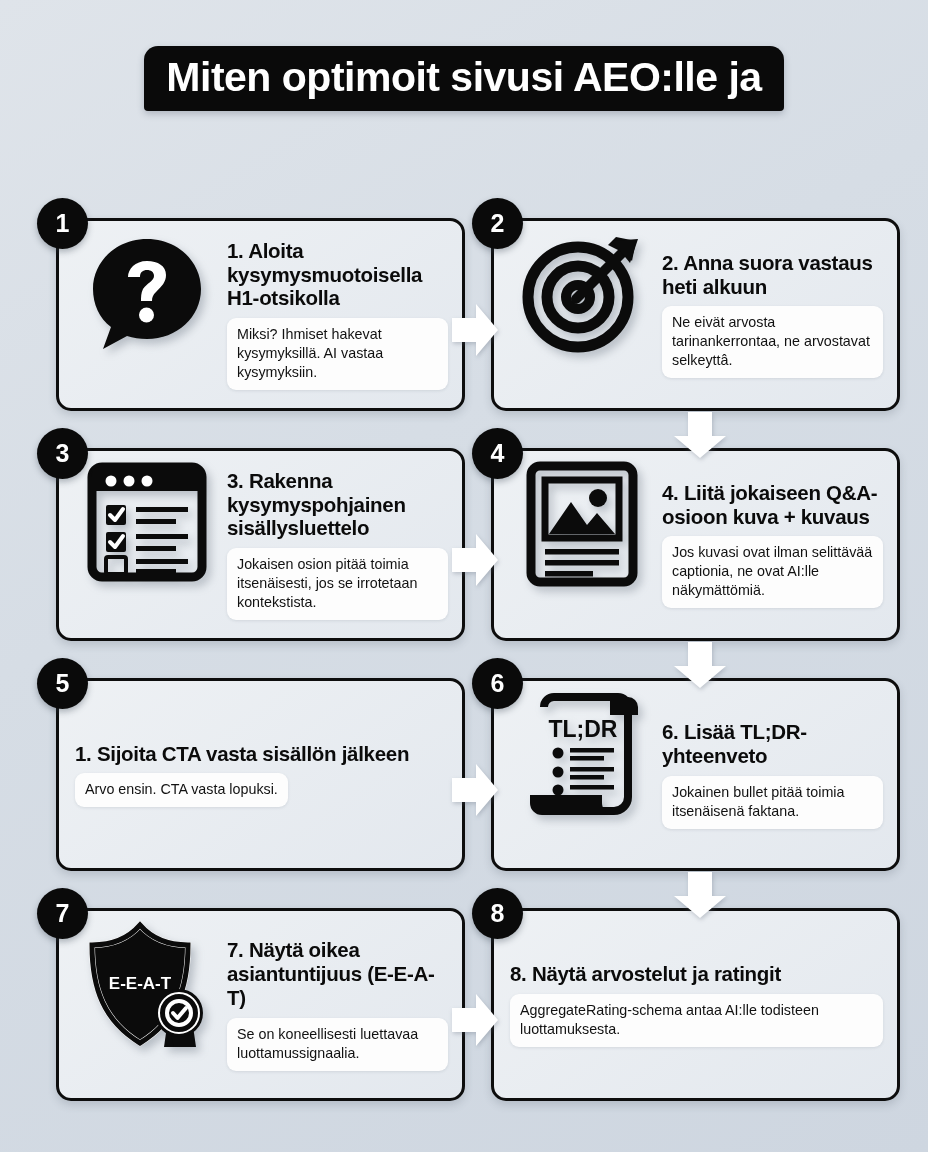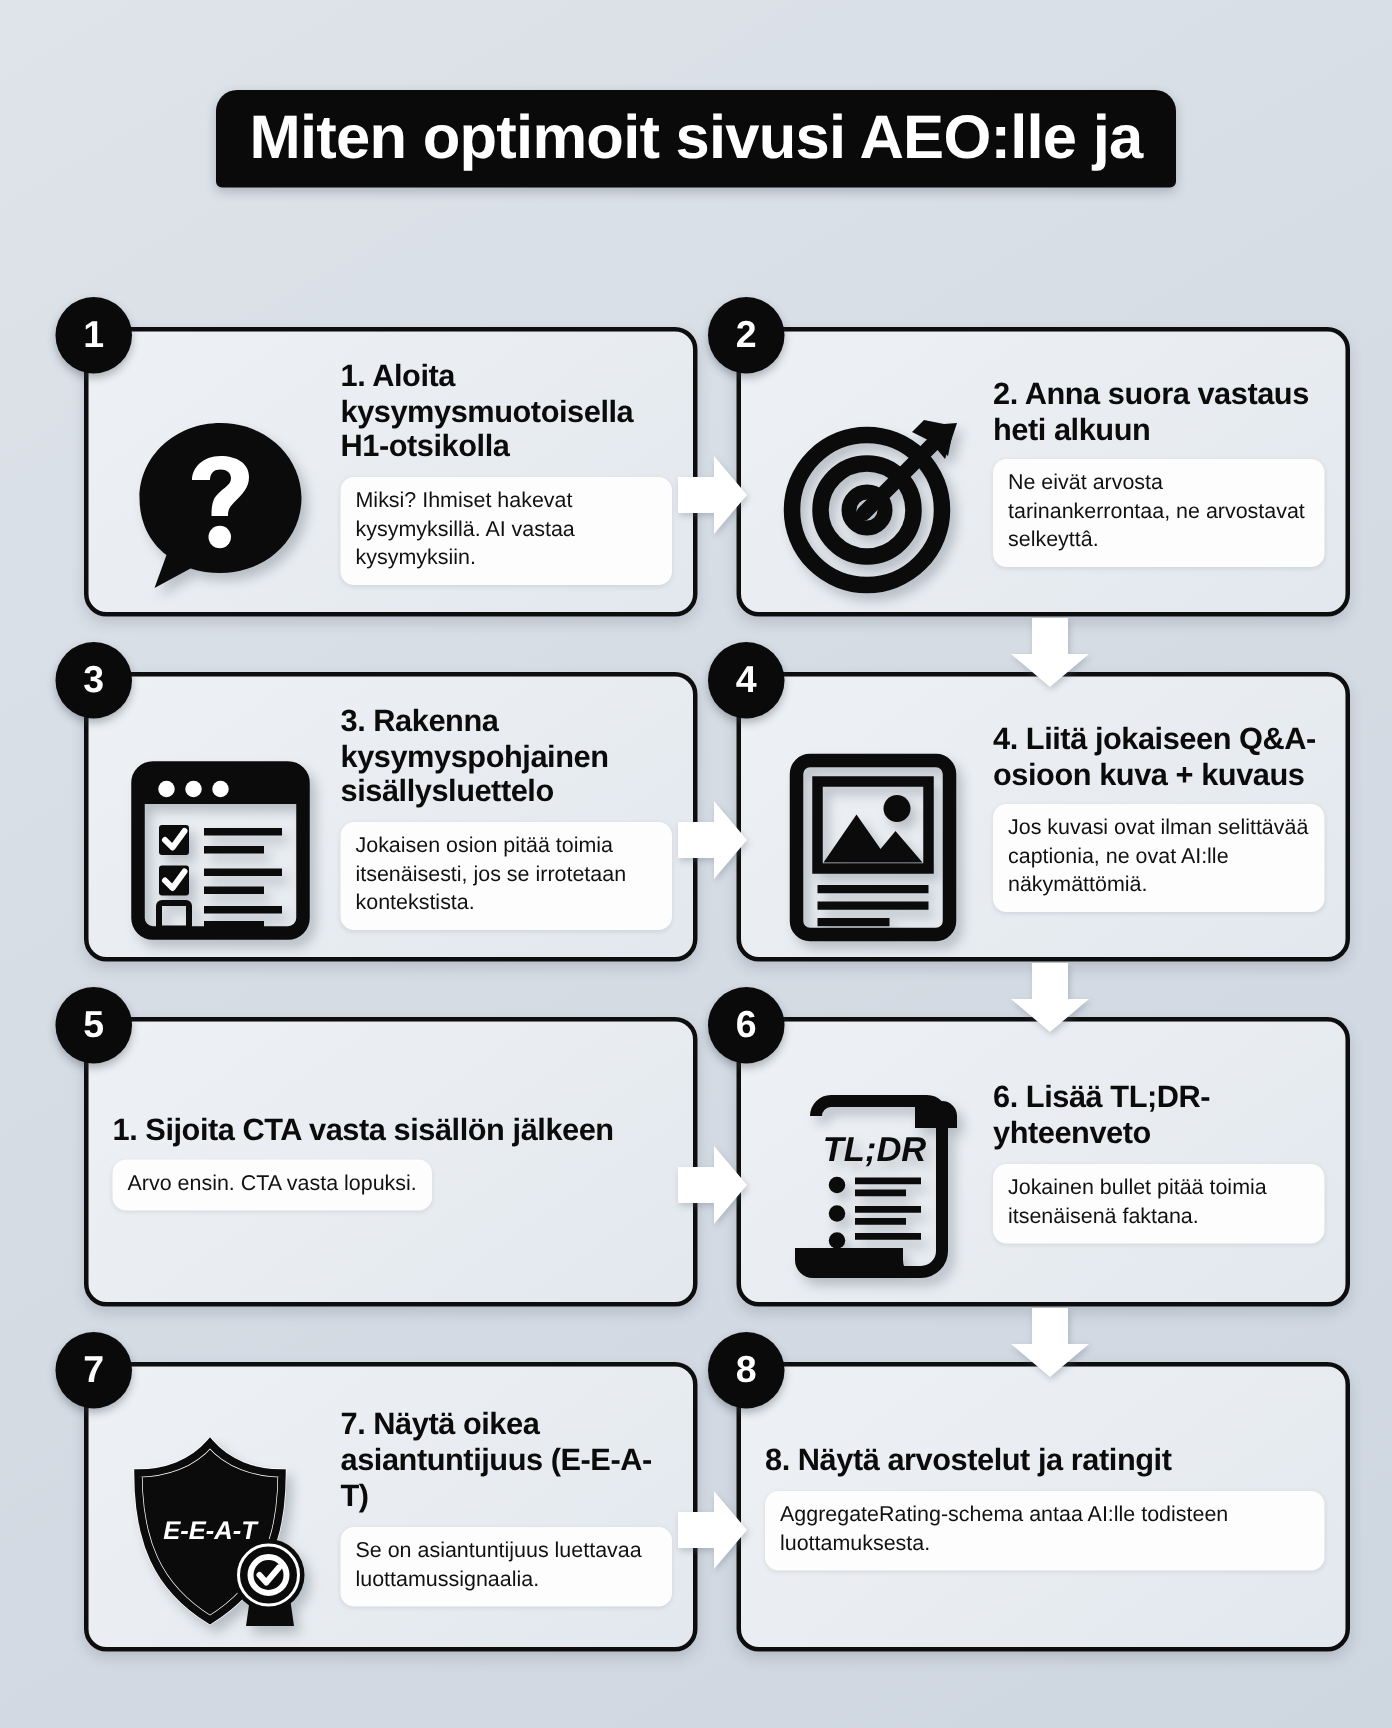--- a/index.html
+++ b/index.html
@@ -9,21 +9,21 @@
     height: 1152px;
     font-family: "Liberation Sans", sans-serif;
     background: linear-gradient(150deg, #dfe4ea 0%, #d6dde5 40%, #ced6e0 100%);
     overflow: hidden;
     position: relative;
   }
 
   
   .title-wrap {
     position: absolute;
-    top: 60px;
+    top: 46px;
     left: 0;
     width: 928px;
     display: flex;
     flex-direction: column;
     align-items: center;
   }
   .title-line {
     background: #0a0a0a;
     color: #ffffff;
     font-size: 41px;
@@ -78,23 +78,22 @@
     justify-content: center;
     z-index: 5;
     box-shadow: 0 3px 6px rgba(50,60,75,0.35);
   }
 
   .icon-col {
     width: 152px;
     min-width: 152px;
     height: 100%;
     display: flex;
-    align-items: flex-end;
+    align-items: flex-start;
     justify-content: center;
-    font-style: italic;
   }
   .icon-col svg { filter: drop-shadow(4px 5px 4px rgba(90,100,115,0.35)); }
 
   .txt-col {
     flex: 1;
     padding-left: 4px;
     display: flex;
     flex-direction: column;
     justify-content: center;
   }
@@ -279,21 +278,21 @@
         <path d="M88 98 l10 18 l12 -6 l-4 16 l-22 0 Z" fill="#0b0b0b"></path>
         <path d="M112 98 l-10 18 l-12 -6 l4 16 l22 0 Z" fill="#0b0b0b"></path>
         <circle cx="99" cy="92" r="24" fill="#0b0b0b"></circle>
         <circle cx="99" cy="92" r="20" fill="#0b0b0b" stroke="#ffffff" stroke-width="2"></circle>
         <circle cx="99" cy="92" r="12" fill="none" stroke="#ffffff" stroke-width="4"></circle>
         <path d="M93 92 L97.5 97 L106 87" stroke="#ffffff" stroke-width="4" fill="none" stroke-linecap="round" stroke-linejoin="round"></path>
       </svg>
     </div>
     <div class="txt-col">
       <div class="card-title">7. Näytä oikea asiantuntijuus (E-E-A-T)</div>
-      <div class="note">Se on asiantuntijuus luettavaa luottamussignaalia.</div>
+      <div class="note">Se on koneellisesti luettavaa luottamussignaalia.</div>
     </div>
   </div>
 
   <div class="card">
     <div class="badge">8</div>
     <div class="txt-col">
       <div class="card-title">8. Näytä arvostelut ja ratingit</div>
       <div class="note">AggregateRating-schema antaa AI:lle todisteen luottamuksesta.</div>
     </div>
   </div>

